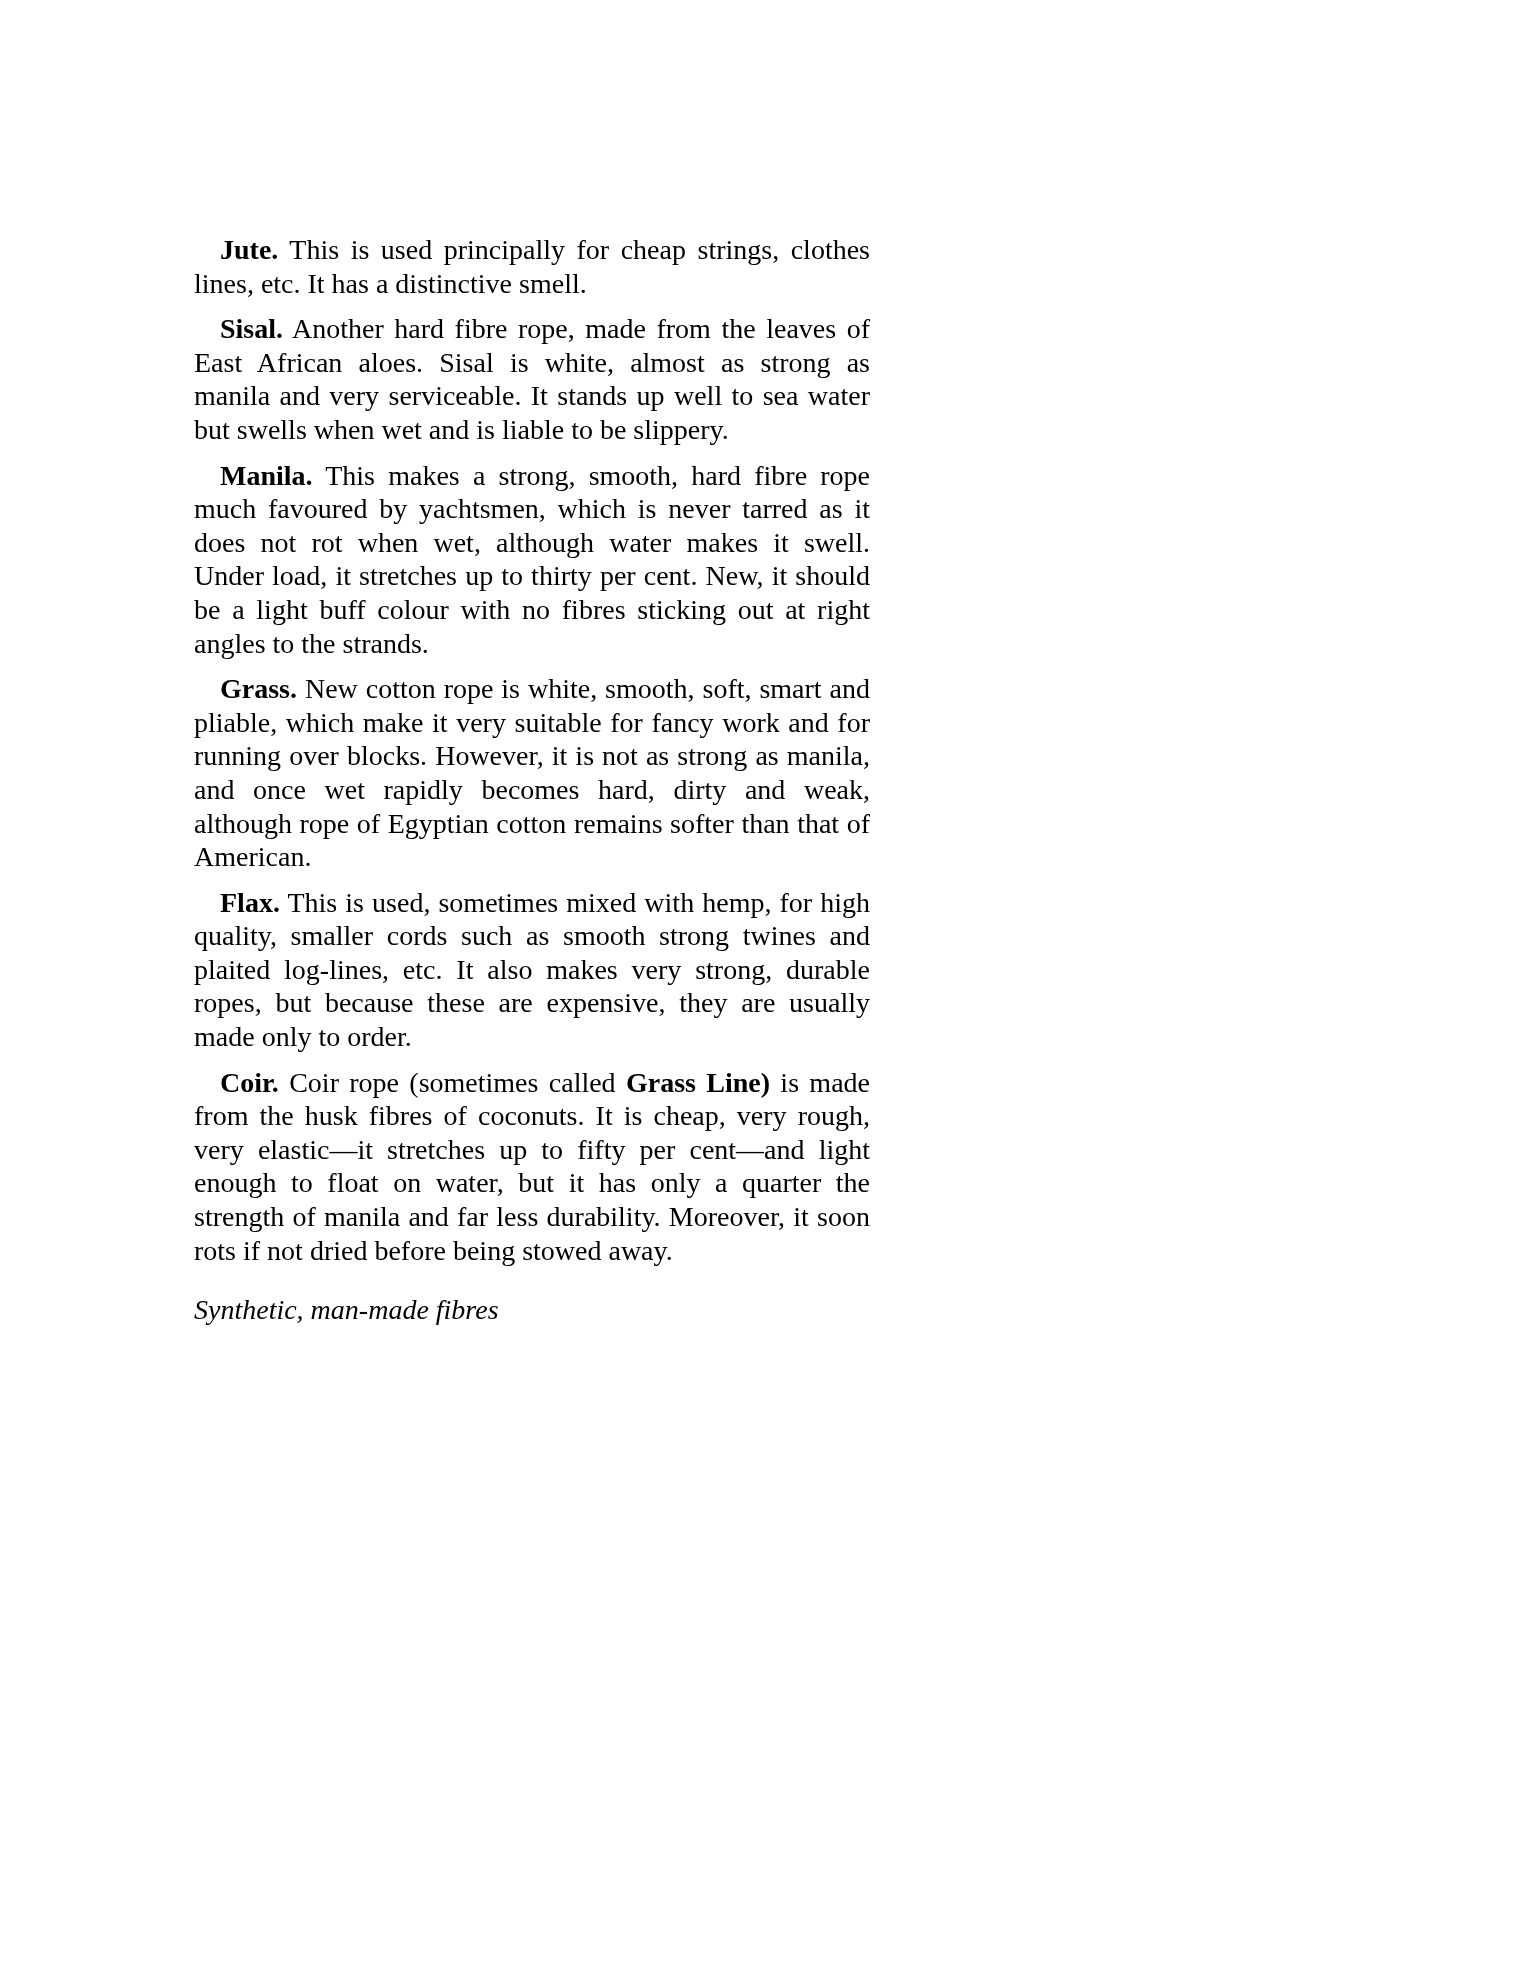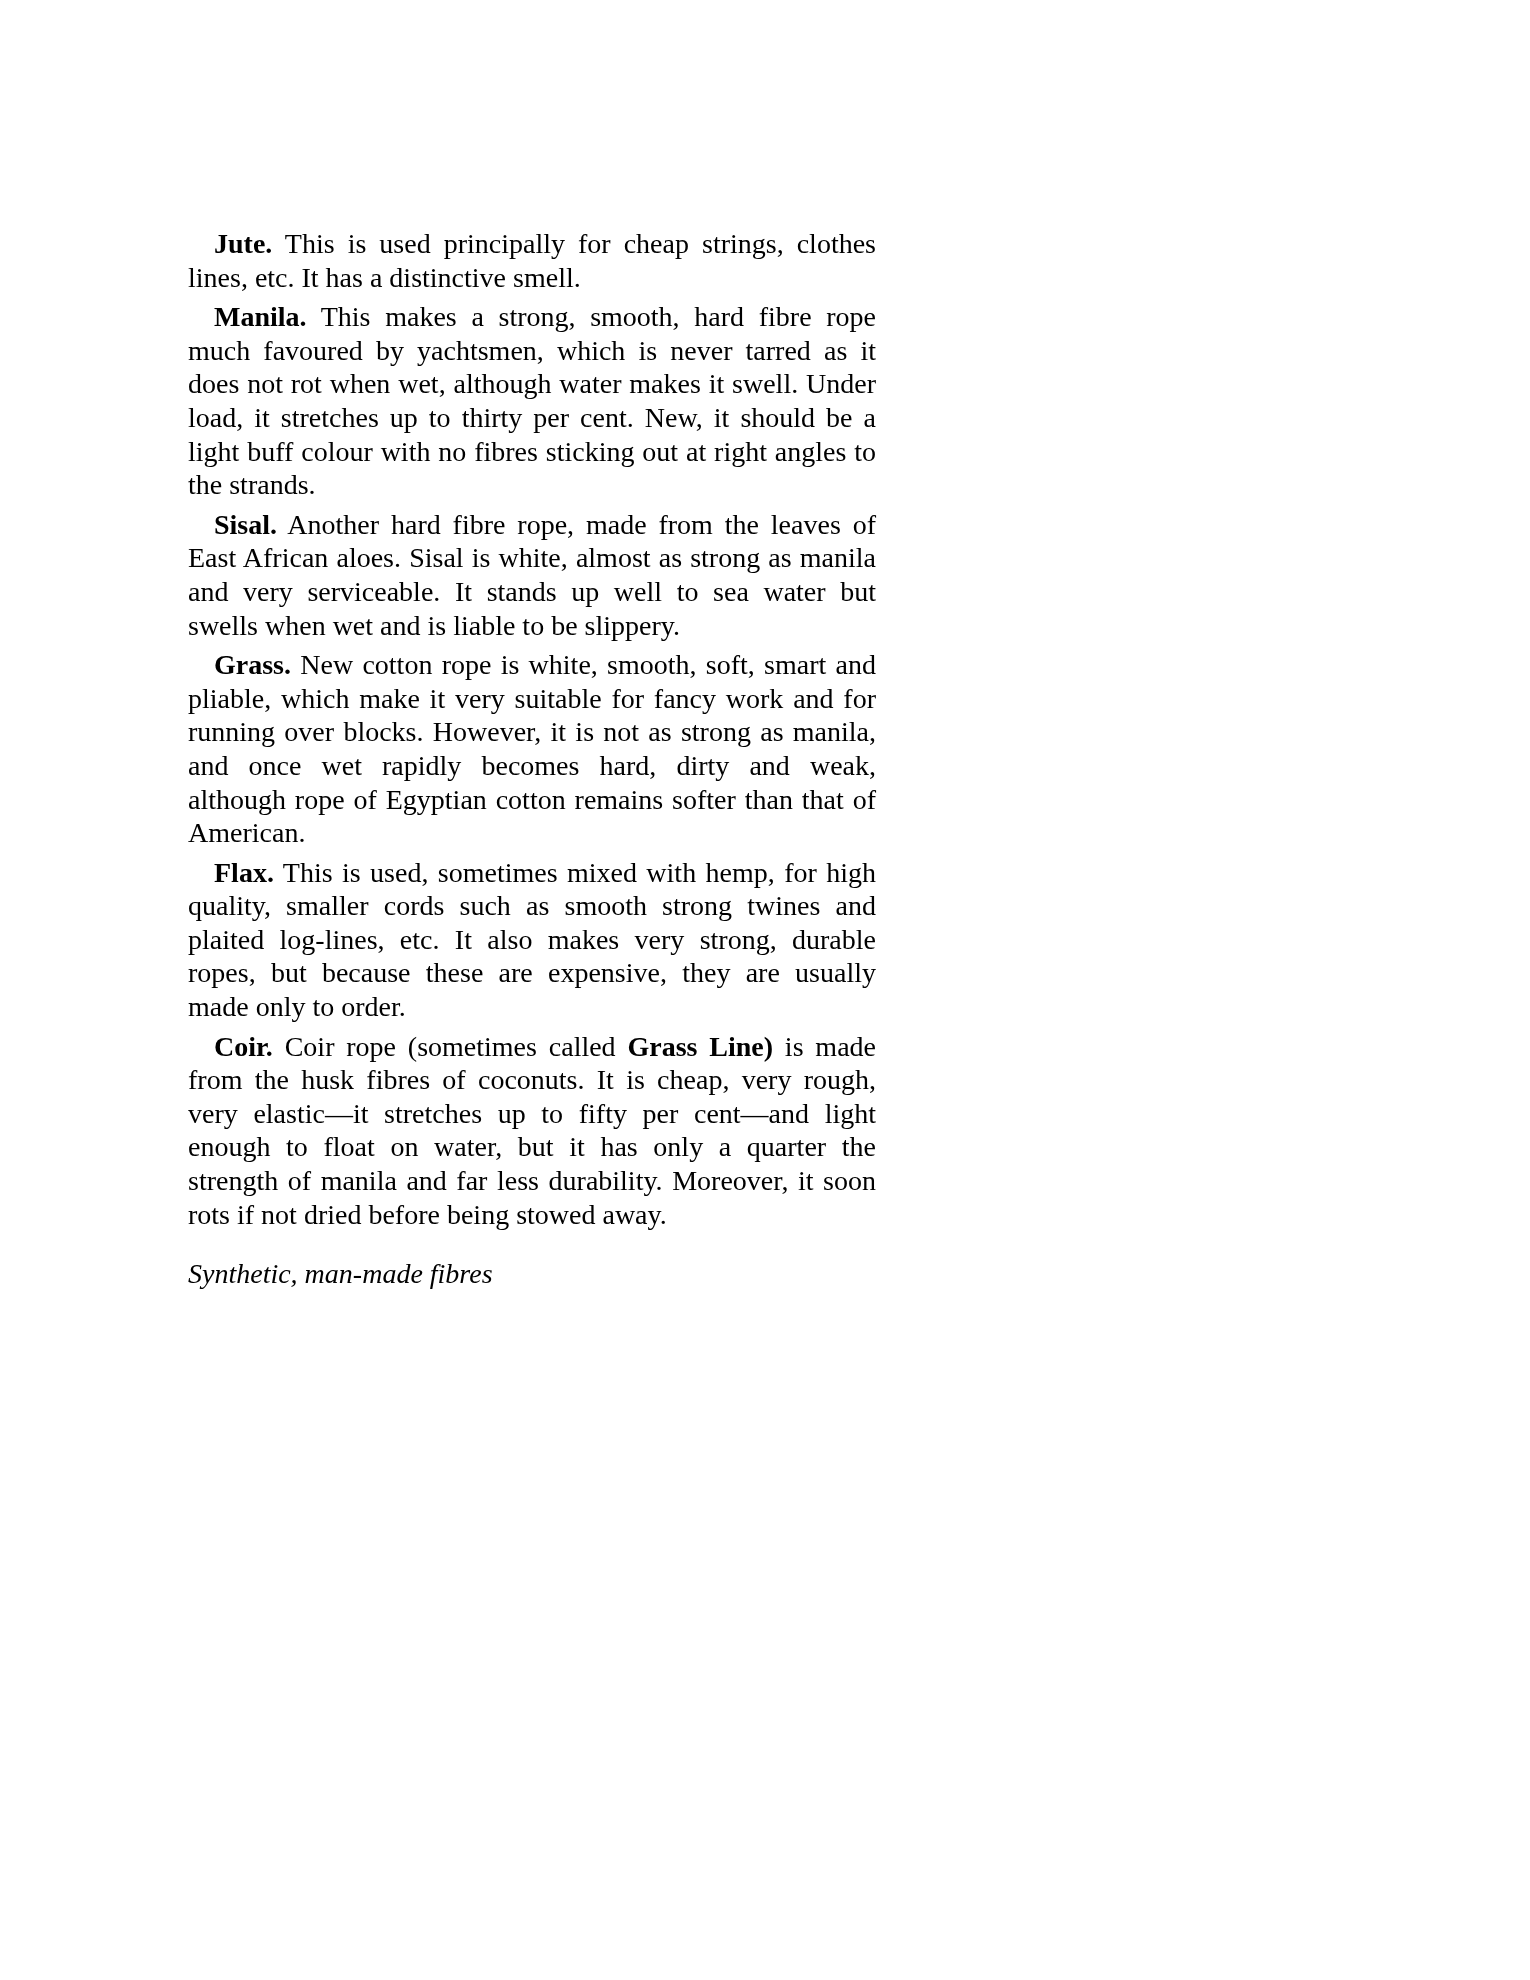--- a/index.html
+++ b/index.html
@@ -41,21 +41,21 @@
   .textblock{
     position:absolute;
     left:182px;
     top:221px;
     width:700px;
     font-size:28px;
     line-height:33.6px;
     text-align:justify;
   }
   .textblock p{
-    margin:6px;
+    margin:12px;
     text-indent:26px;
   }
   .term{font-weight:bold;}
   .bold-inline{font-weight:bold;}
   p.section-heading{
     font-style:italic;
     text-indent:0;
     margin-top:26px;
     text-align:left;
   }
@@ -63,23 +63,23 @@
 </head>
 <body>
 
 <div class="page">
 
 
   <div class="textblock">
 
     <p><span class="term">Jute.</span><span> This is used principally for cheap strings, clothes lines, etc. It has a distinctive smell.</span></p>
 
+    <p><span class="term">Sisal.</span><span> Another hard fibre rope, made from the leaves of East African aloes. Sisal is white, almost as strong as manila and very serviceable. It stands up well to sea water but swells when wet and is liable to be slippery.</span></p>
+
     <p><span class="term">Manila.</span><span> This makes a strong, smooth, hard fibre rope much favoured by yachtsmen, which is never tarred as it does not rot when wet, although water makes it swell. Under load, it stretches up to thirty per cent. New, it should be a light buff colour with no fibres sticking out at right angles to the strands.</span></p>
-
-    <p><span class="term">Sisal.</span><span> Another hard fibre rope, made from the leaves of East African aloes. Sisal is white, almost as strong as manila and very serviceable. It stands up well to sea water but swells when wet and is liable to be slippery.</span></p>
 
     <p><span class="term">Grass.</span><span> New cotton rope is white, smooth, soft, smart and pliable, which make it very suitable for fancy work and for running over blocks. However, it is not as strong as manila, and once wet rapidly becomes hard, dirty and weak, although rope of Egyptian cotton remains softer than that of American.</span></p>
 
     <p><span class="term">Flax.</span><span> This is used, sometimes mixed with hemp, for high quality, smaller cords such as smooth strong twines and plaited log-lines, etc. It also makes very strong, durable ropes, but because these are expensive, they are usually made only to order.</span></p>
 
     <p><span class="term">Coir.</span><span> Coir rope (sometimes called </span><span class="bold-inline">Grass Line)</span><span> is made from the husk fibres of coconuts. It is cheap, very rough, very elastic—it stretches up to fifty per cent—and light enough to float on water, but it has only a quarter the strength of manila and far less durability. Moreover, it soon rots if not dried before being stowed away.</span></p>
 
     <p class="section-heading">Synthetic, man-made fibres</p>
 
 

